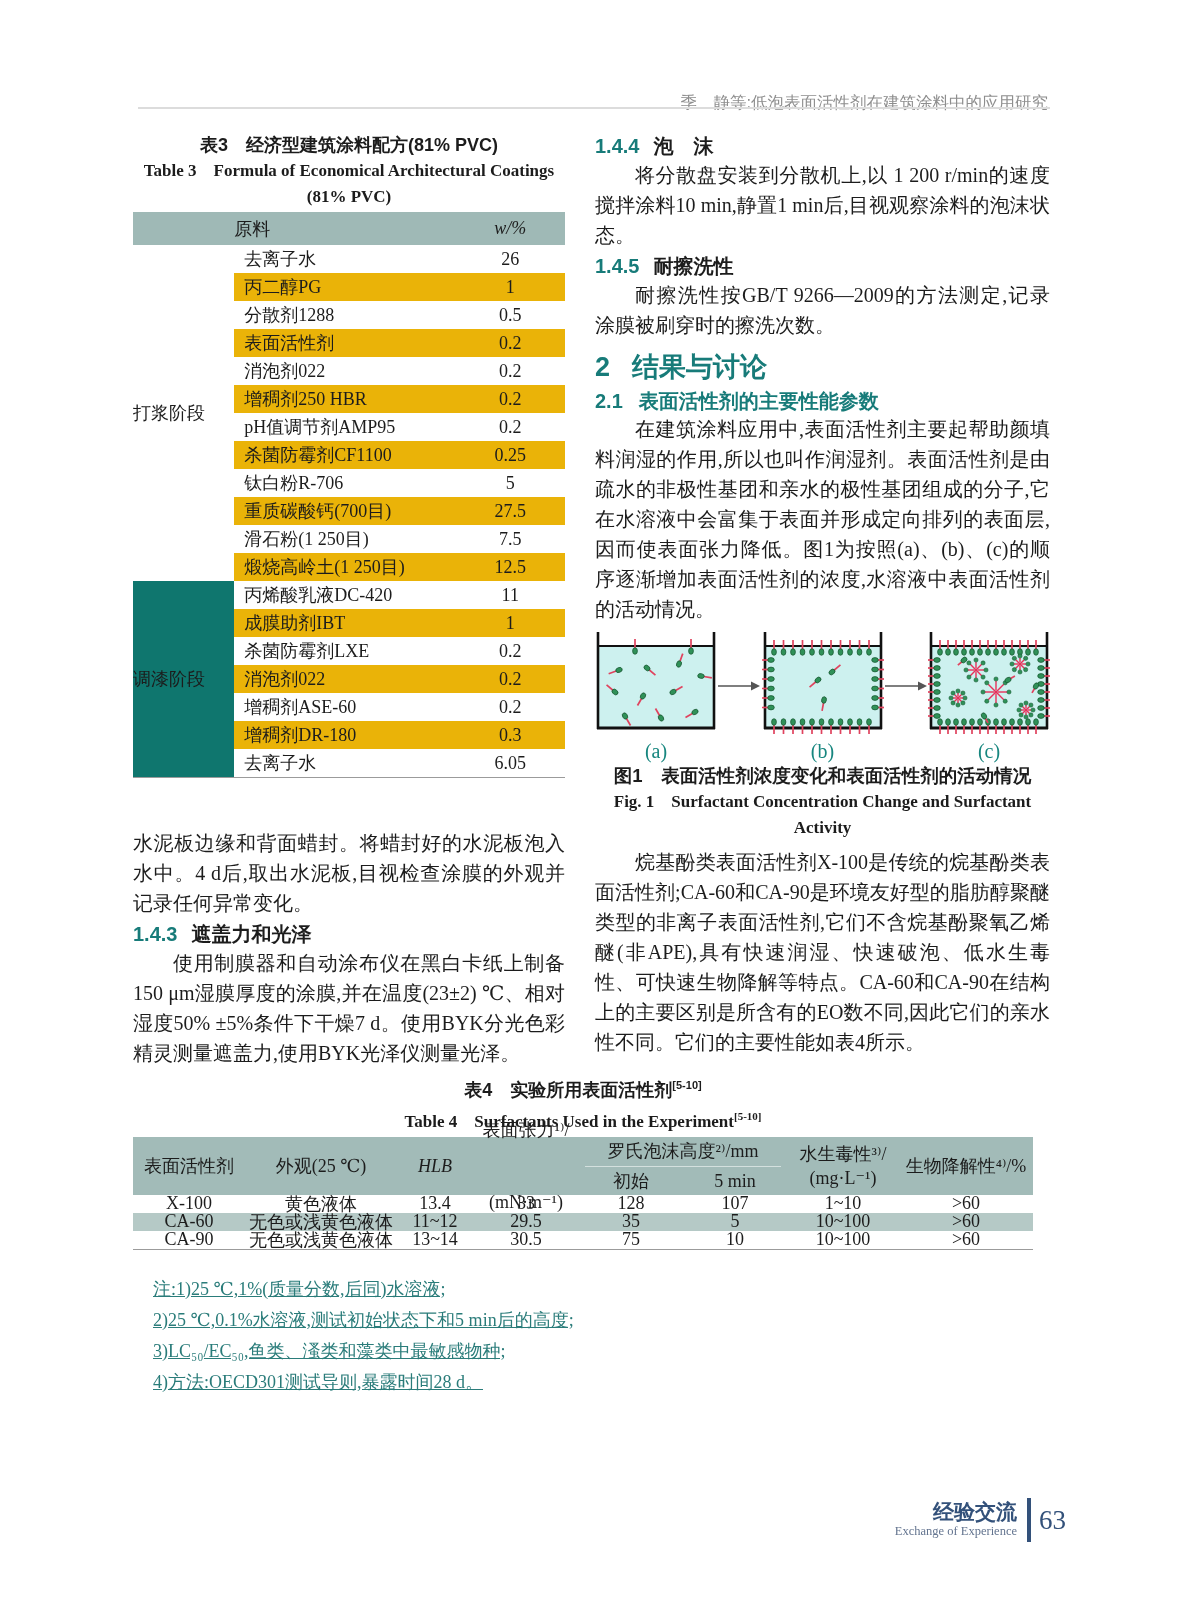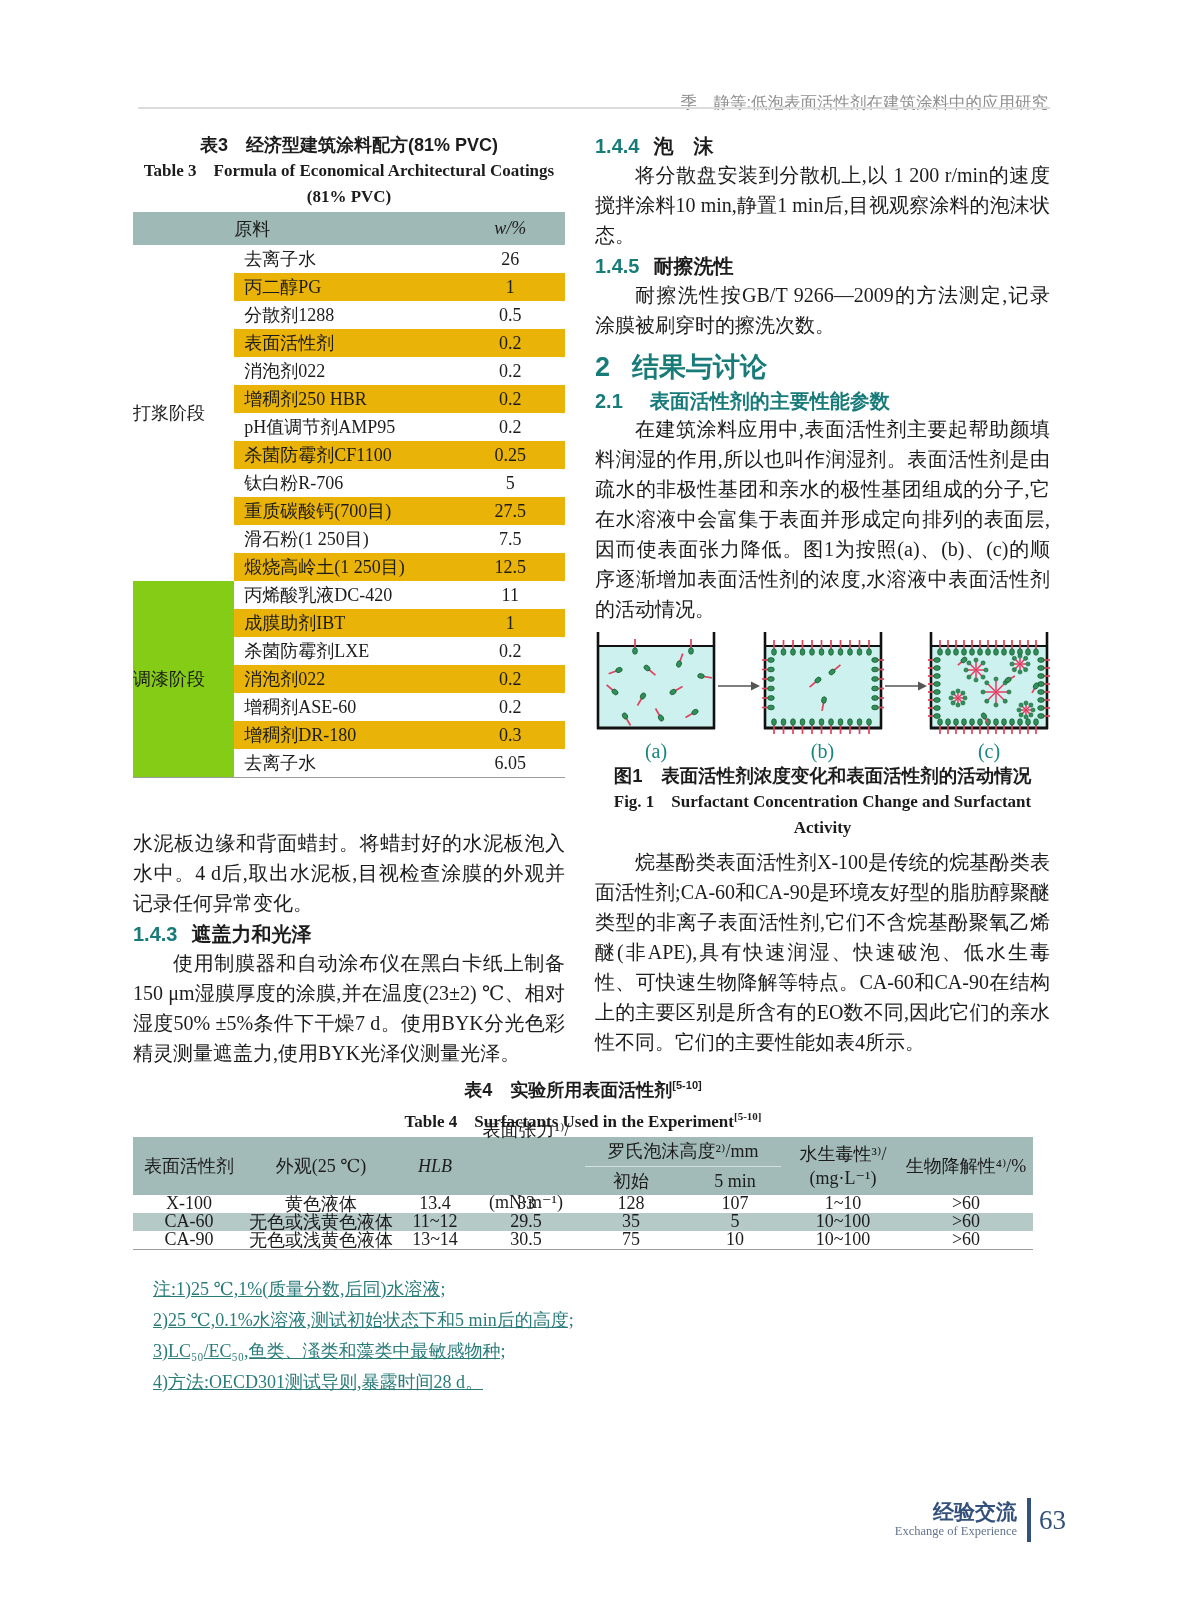--- a/index.html
+++ b/index.html
@@ -15,37 +15,37 @@
   
   .cap-cn{font-family:"Liberation Sans","DejaVu Sans",sans-serif;font-weight:bold;font-size:18px;
           text-align:center;line-height:26px;}
   .cap-en{font-weight:bold;font-size:17px;text-align:center;line-height:26px;}
   sup.ref{font-size:11px;font-weight:bold;}
   
   #t3{border-collapse:collapse;width:432px;margin-top:2px;border-bottom:1.5px solid #9b9b9b;}
   #t3 td{font-size:18px;height:28px;padding:0;vertical-align:middle;}
   #t3 tr.hdr td{background:#9fb9b6;height:33px;}
   #t3 td.stage{width:104px;text-align:left;}
-  #t3 td.stage-shaded{background:#84cc16;}
+  #t3 td.stage-shaded{background:#0f766e;}
   #t3 td.mat{width:216px;padding-left:10px;}
   #t3 td.val{width:112px;text-align:center;}
   #t3 td.shaded{background:#eab308;}
   .wpc{font-style:italic;}
   
   .para{font-size:20px;line-height:30px;text-align:justify;}
   .indent{text-indent:2em;}
   .subhead{font-size:20px;line-height:28px;font-weight:bold;margin:0;}
   .subhead .num{font-family:"Liberation Sans","DejaVu Sans",sans-serif;color:#177b79;margin-right:14px;}
   .subhead .ttl{font-family:"Liberation Sans","DejaVu Sans",sans-serif;color:#1c1c1c;}
   .h2big{font-family:"Liberation Sans","DejaVu Sans",sans-serif;font-weight:bold;color:#177b79;
          font-size:27px;line-height:38px;margin-top:8px;}
   .h2big .num{margin-right:22px;}
   .h21{font-family:"Liberation Sans","DejaVu Sans",sans-serif;font-weight:bold;color:#177b79;
        font-size:20px;line-height:26px;margin-top:2px;}
-  .h21 .num{margin-right:27px;}
+  .h21 .num{margin-right:16px;}
   
   #fig-row{display:flex;justify-content:space-between;align-items:center;margin-top:6px;}
   #fig-labels{display:flex;justify-content:space-between;margin-top:-2px;}
   #fig-labels span{width:122px;text-align:center;color:#17867f;font-size:20px;}
   
   #t4sec{position:absolute;left:133px;top:1072px;width:900px;}
   .t4row{display:flex;}
   .t4c{display:flex;align-items:center;justify-content:center;text-align:center;font-size:18px;}
   .w1{width:112px;}.w2{width:152px;}.w3{width:76px;}.w4{width:106px;gap:48px;}
   .w5{width:104px;}.w6{width:104px;}.w7{width:112px;}.w8{width:134px;}

